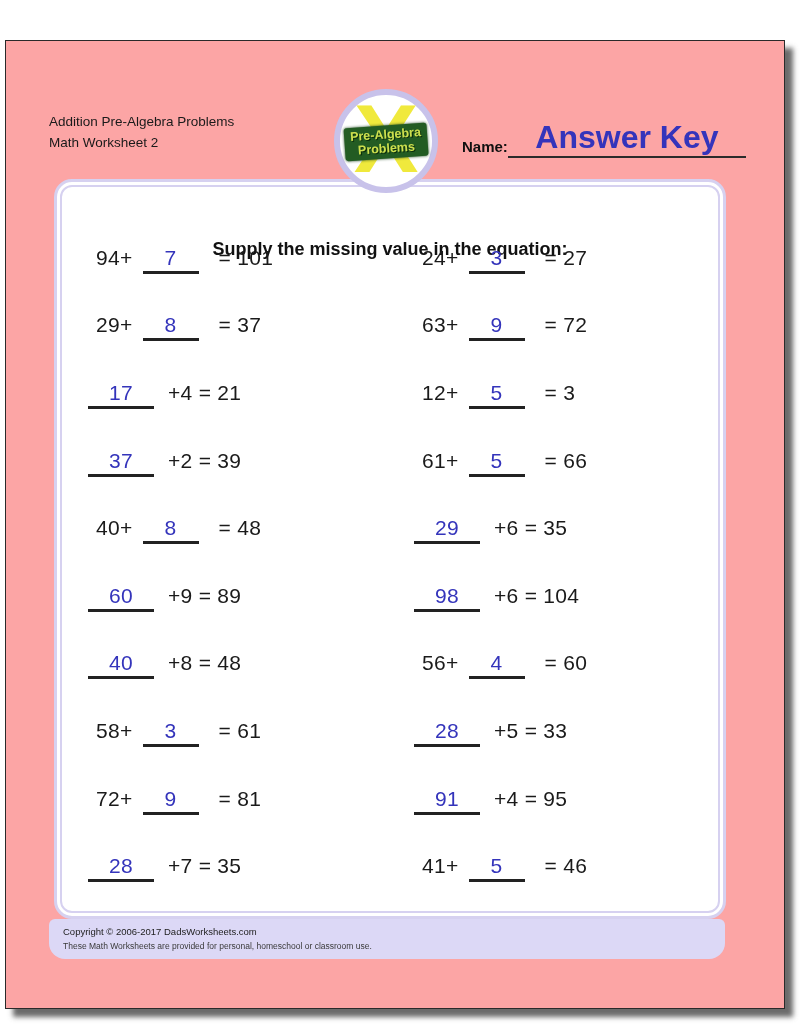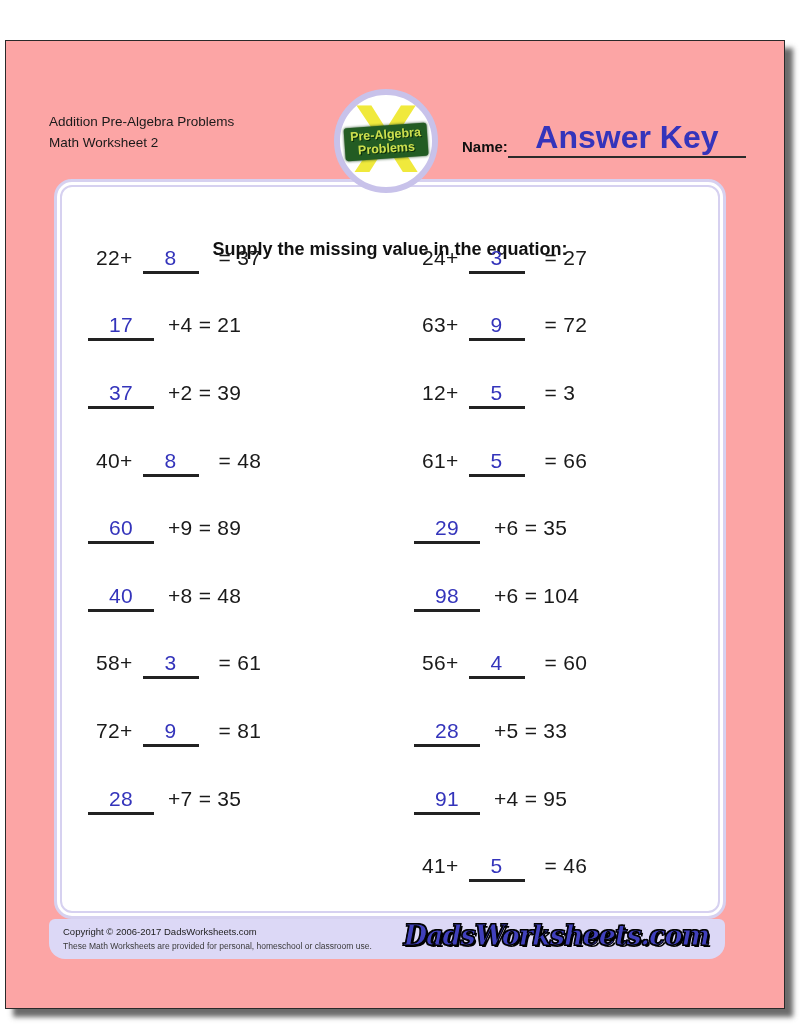--- a/index.html
+++ b/index.html
@@ -92,21 +92,26 @@
 
   <div class="sheet-box">
     <div class="sheet-box-inner"></div>
   </div>
 
   <div class="instruction">Supply the missing value in the equation:</div>
 
   <div class="problems">
     <div class="col col-left" id="col-left">
         <div class="problem-row mid">
-          <span class="pre">22+</span>
+          <span class="pre">94+</span>
+          <span class="blank">7</span>
+          <span class="post">= 101</span>
+        </div>
+        <div class="problem-row mid">
+          <span class="pre">29+</span>
           <span class="blank">8</span>
           <span class="post">= 37</span>
         </div>
         <div class="problem-row start">
           <span class="blank">17</span>
           <span class="post">+4 = 21</span>
         </div>
         <div class="problem-row start">
           <span class="blank">37</span>
           <span class="post">+2 = 39</span>
@@ -185,16 +190,15 @@
           <span class="pre">41+</span>
           <span class="blank">5</span>
           <span class="post">= 46</span>
         </div>
       </div>
   </div>
 
   <div class="footer-band">
     <div class="copyright1">Copyright © 2006-2017 DadsWorksheets.com</div>
     <div class="copyright2">These Math Worksheets are provided for personal, homeschool or classroom use.</div>
-    <div class="footer-logo">DadsWorksheets.com</div>
   </div>
 
 </div>
 
 </body></html>

